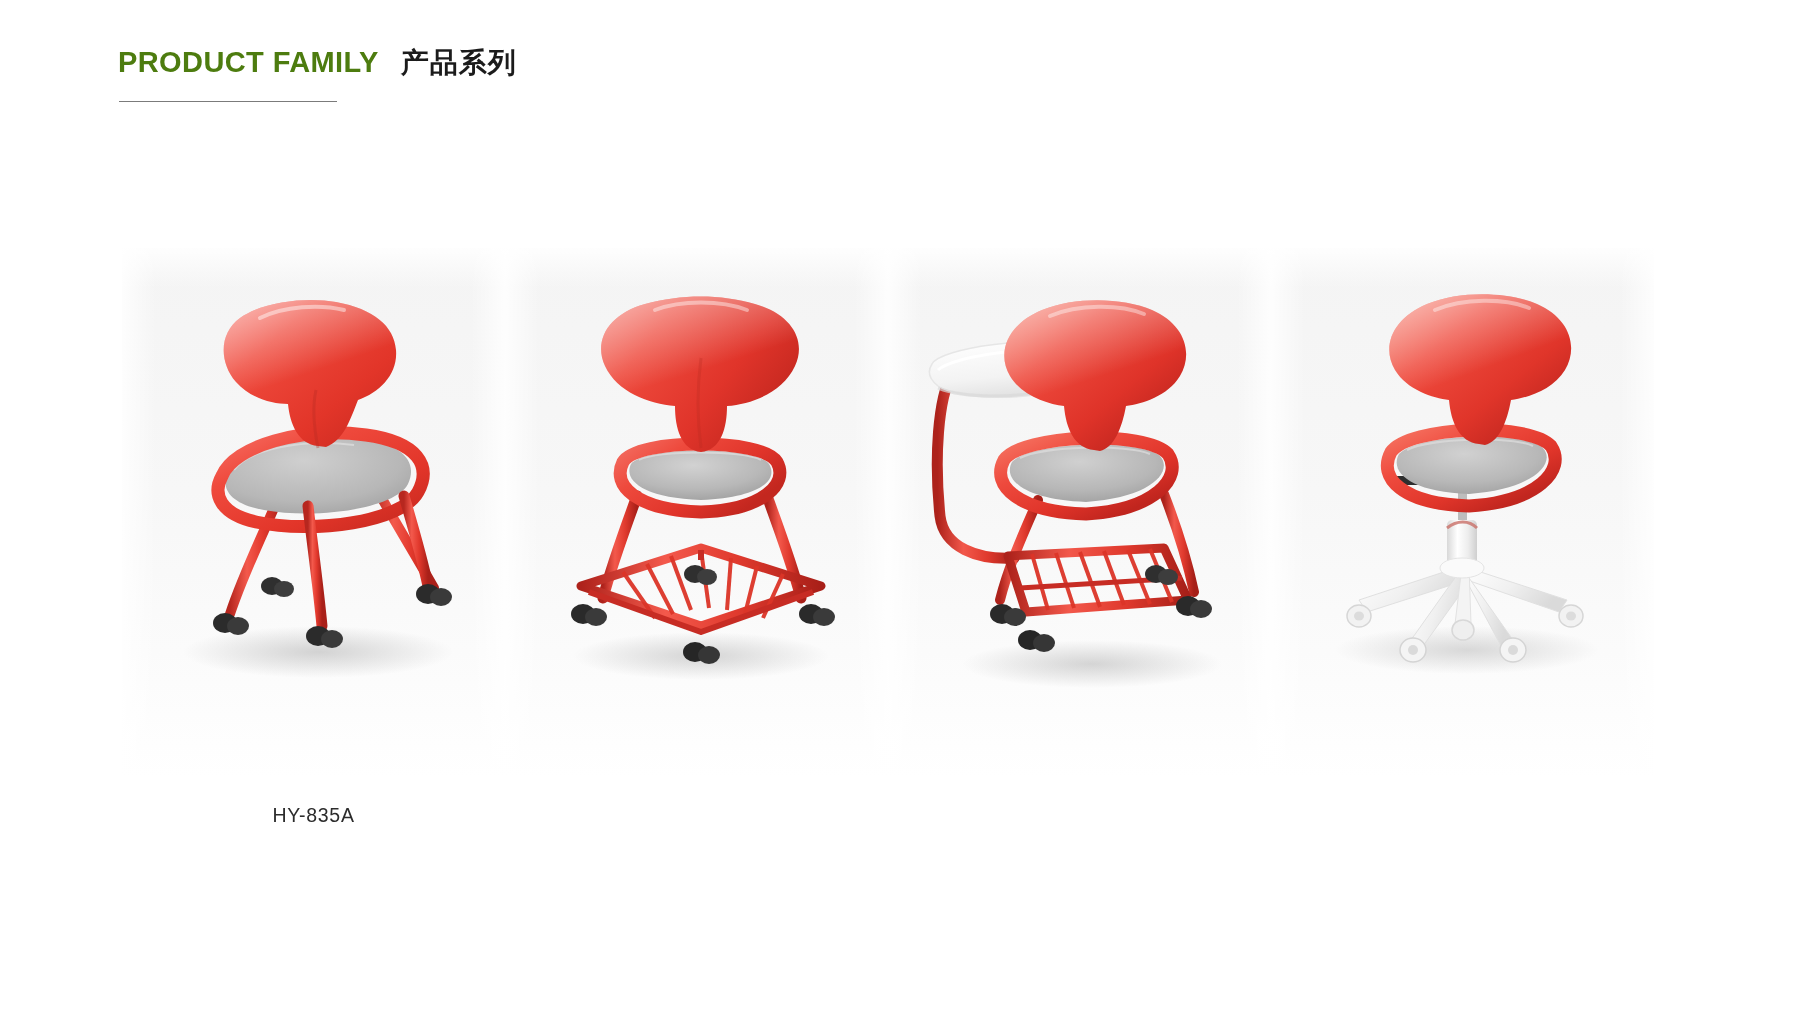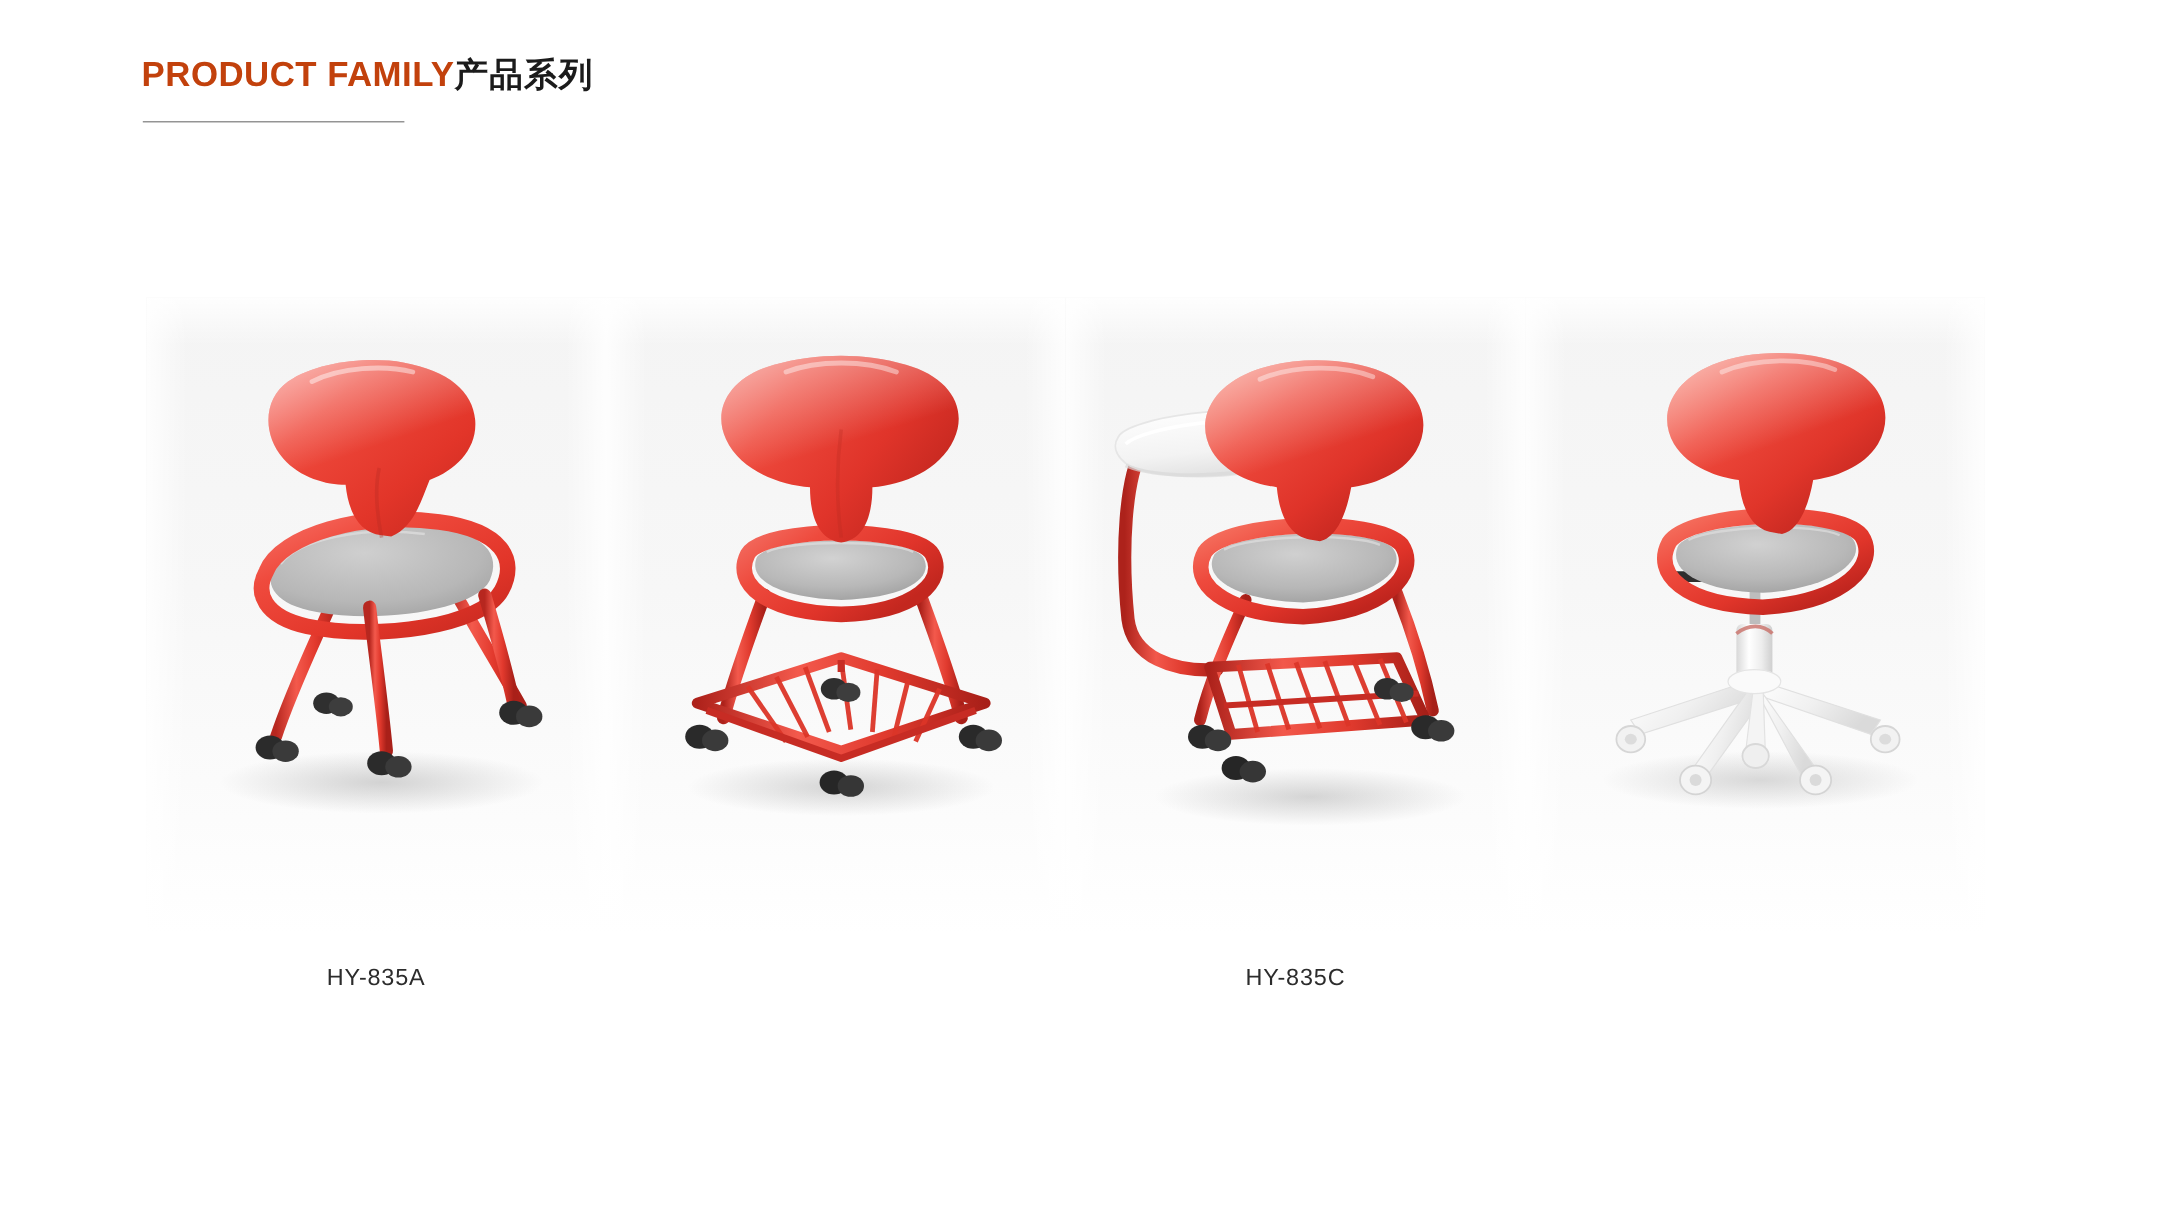--- a/index.html
+++ b/index.html
@@ -25,26 +25,27 @@
   }
   #title-row {
     display: flex;
     align-items: baseline;
     white-space: nowrap;
   }
   .title-en {
     font-size: 29px;
     font-weight: bold;
     letter-spacing: 0.4px;
-    color: #c2410c;
+    color: #4d7c0f;
   }
   .title-zh {
     font-size: 28px;
     font-weight: bold;
     color: #1b1b1b;
+    margin-left: 22px;
     letter-spacing: 1px;
   }
   #title-divider {
     margin-top: 19px;
     margin-left: 1px;
     width: 218px;
     height: 1px;
     background: #7b7b7b;
   }
 
@@ -395,21 +396,20 @@
               <ellipse cx="142" cy="392" rx="12" ry="10" fill="#262626"></ellipse>
               <ellipse cx="156" cy="395" rx="11" ry="9" fill="#363636"></ellipse>
             </g>
           <g>
               <ellipse cx="268" cy="326" rx="11" ry="9" fill="#2f2f2f"></ellipse>
               <ellipse cx="280" cy="329" rx="10" ry="8" fill="#3d3d3d"></ellipse>
             </g>
         </g>
       </svg>
     </div>
-    <div class="caption">HY-835C</div>
   </div>
 
   <div class="product-card">
     <div class="stage">
       <svg class="chair-svg" viewBox="0 0 383 530">
         <defs>
           <linearGradient id="redD" x1="0.1" y1="0" x2="0.9" y2="0.8">
             <stop offset="0%" stop-color="#f5705f"></stop>
             <stop offset="32%" stop-color="#ef4b3e"></stop>
             <stop offset="72%" stop-color="#e0352a"></stop>

